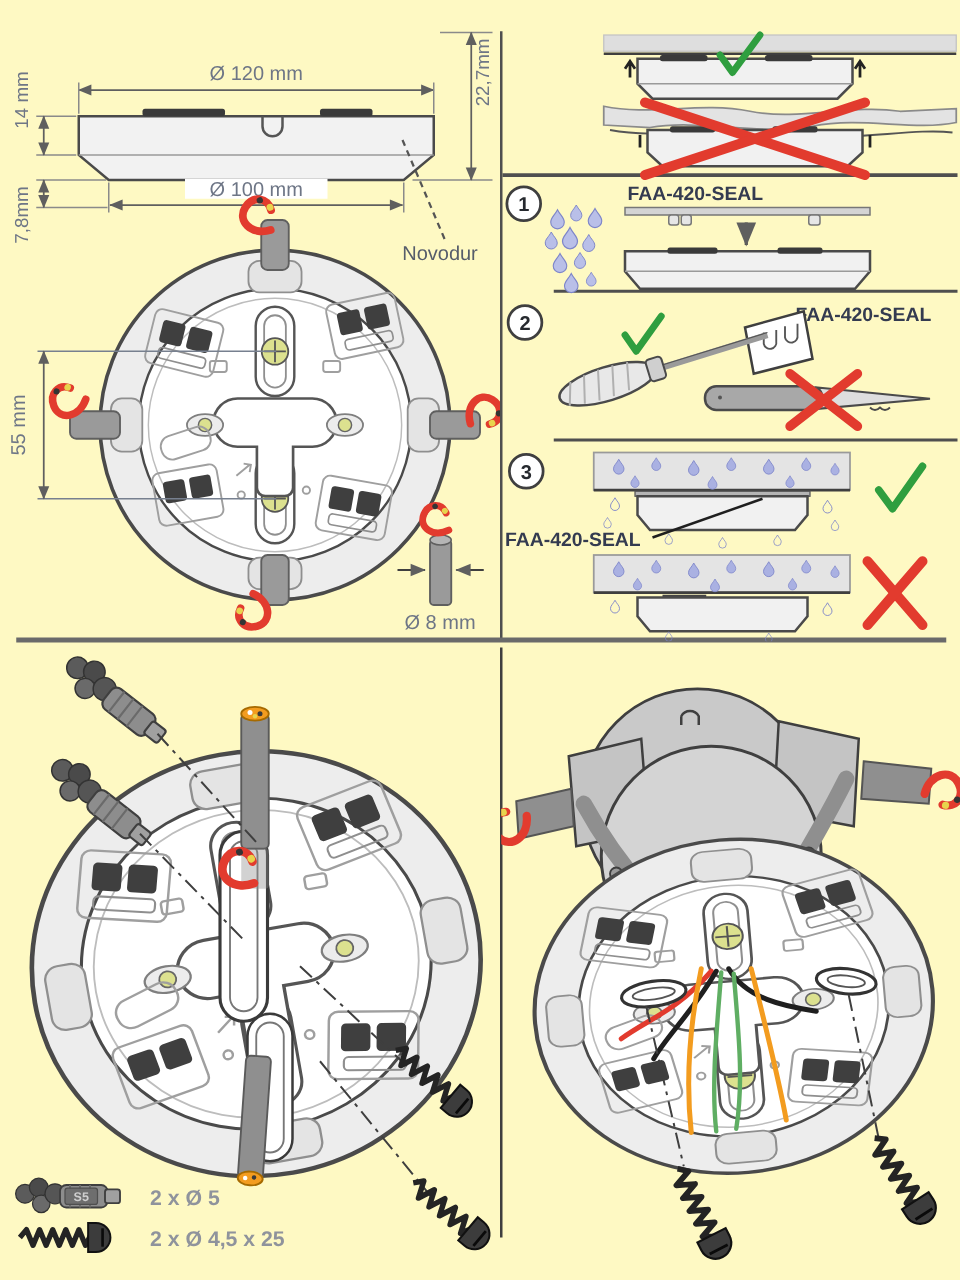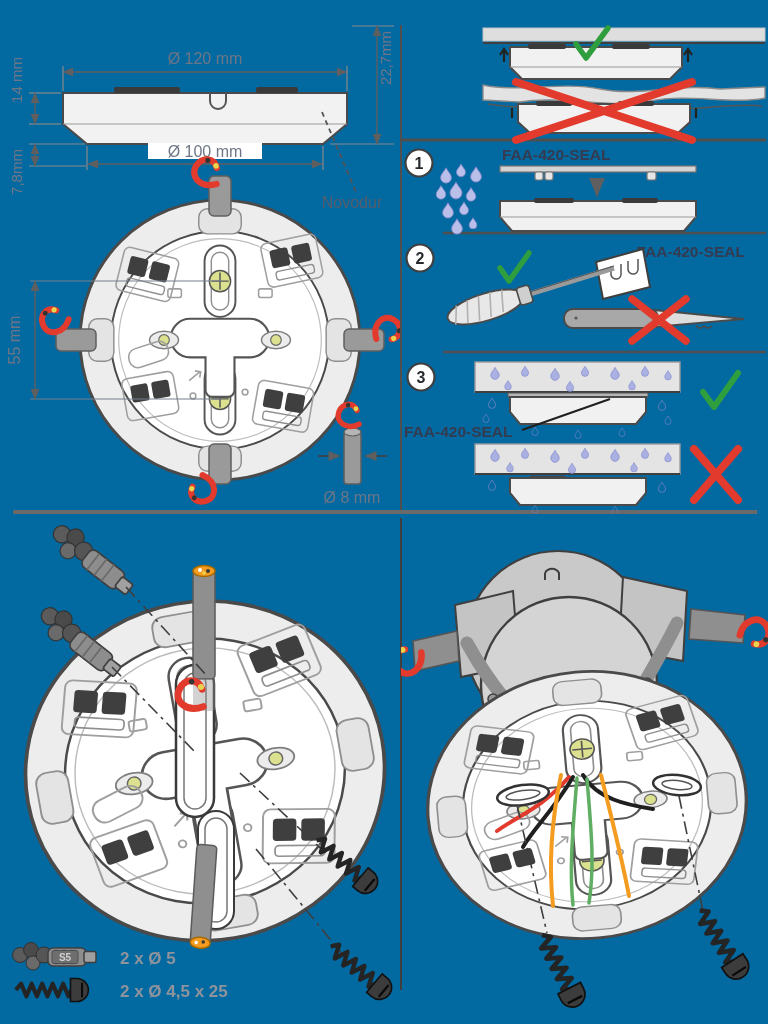--- a/index.html
+++ b/index.html
@@ -1,16 +1,16 @@
 <!DOCTYPE html>
 <html><head>
 <meta charset="utf-8">
 <style>
   html,body{margin:0;padding:0;background:#fff;}
-  .canvas{position:relative;width:768px;height:1024px;background:#0369a1;overflow:hidden;
+  .canvas{position:relative;width:768px;height:1024px;background:#fef9c3;overflow:hidden;
           font-family:"Liberation Sans", sans-serif;}
   .quad{position:absolute;}
   .divider{position:absolute;background:#6a6a6a;}
   svg text{font-family:"Liberation Sans", sans-serif;}
   .dimtext{fill:#6e7686;font-size:15px;}
   .dimtext-lg{fill:#6e7686;font-size:16px;}
   .sealtext{fill:#343b50;font-size:15.5px;font-weight:bold;}
   .steptext{fill:#26292e;font-size:16px;font-weight:bold;}
   .partstext{fill:#8f939c;font-size:17px;font-weight:bold;}
   .materialtext{fill:#565d6b;font-size:16px;}

